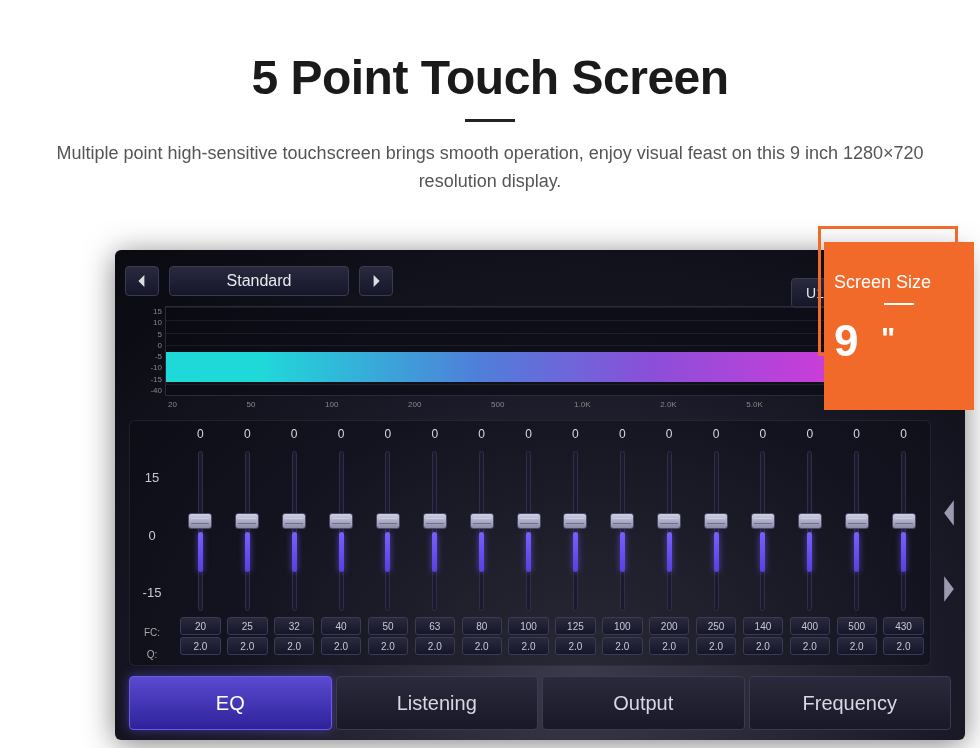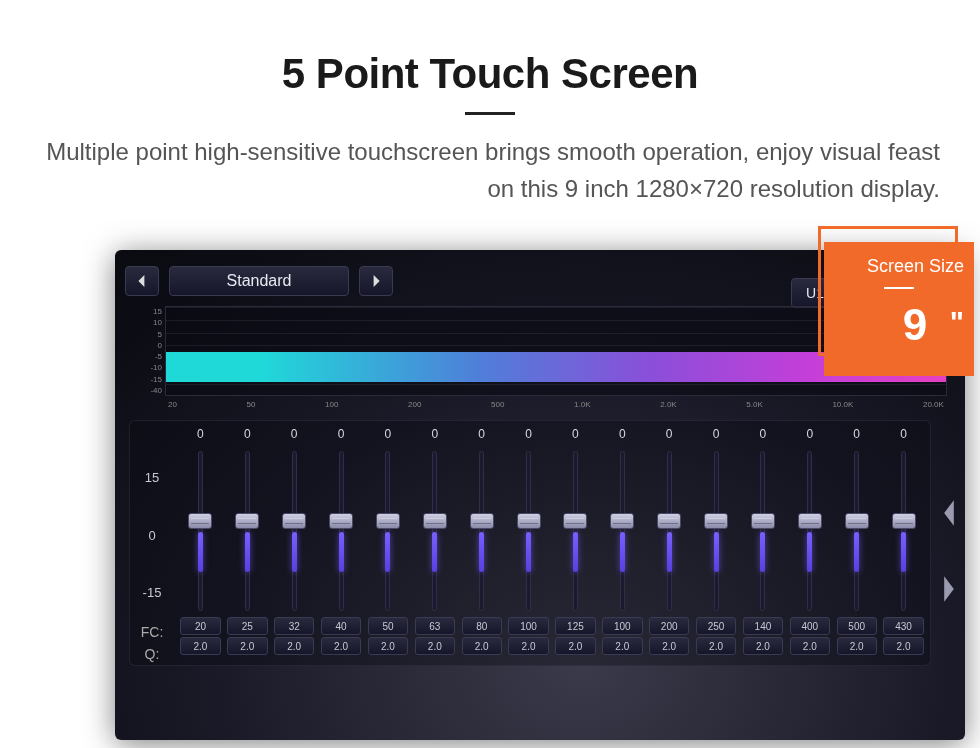--- a/index.html
+++ b/index.html
@@ -9,38 +9,37 @@
     background: #fff;
     font-family: -apple-system, BlinkMacSystemFont, "Segoe UI", Arial, sans-serif;
     position: relative;
     overflow: hidden;
   }
   .hero {
     text-align: center;
     padding-top: 50px;
   }
   .hero-title {
-    font-size: 42px;
+    font-size: 48px;
     font-weight: 800;
     color: #1a1a1a;
     letter-spacing: -0.5px;
   }
   .hero-divider {
     width: 50px;
     height: 3px;
     background: #222;
     margin: 14px auto 18px;
   }
   .hero-sub {
-    font-size: 24px;
+    font-size: 18px;
     color: #555;
     line-height: 1.55;
     max-width: 900px;
     margin: 16px auto;
-    text-align: right;
   }
   .device-wrap {
     position: absolute;
     left: 115px;
     top: 250px;
     width: 850px;
     height: 498px;
   }
   .device {
     width: 850px;
@@ -128,21 +127,21 @@
     border: 1px solid rgba(60,60,80,0.4);
     display:flex;
   }
   .panel-y {
     width: 44px;
     display:flex; flex-direction:column;
     color:#c8c8d4; font-size:13px;
     padding: 28px 0 0 0;
   }
   .panel-y .yv { height: 58px; display:flex; align-items:center; justify-content:center;}
-  .panel-y .ylbl { height: 22px; font-size:14px; display:flex; align-items:center; justify-content:center; color:#aaa;}
+  .panel-y .ylbl { height: 22px; font-size:10px; display:flex; align-items:center; justify-content:center; color:#aaa;}
   .bands {
     flex:1;
     display:flex;
     padding: 6px 4px 4px 4px;
     gap: 2px;
   }
   .band {
     flex:1;
     display:flex; flex-direction:column; align-items:center;
   }
@@ -228,25 +227,25 @@
   .callout-shadow {
     position:absolute;
     right: 16px; top: 0;
     width: 140px; height: 130px;
     border: 3px solid #f26a2a;
     background: transparent;
   }
   .callout {
     position:absolute;
     right: 0; top: 16px;
-    width: 150px; height: 134px;
+    width: 150px; height: 168px;
     background: #f26a2a;
     color:#fff;
-    text-align:right;
-    padding: 14px 10px;
+    text-align:left;
+    padding: 30px 10px;
   }
   .callout-title { font-size:18px; font-weight:500; }
   .callout-div { width:30px; height:2px; background:#fff; margin:10px auto 14px; }
   .callout-val { font-size:44px; font-weight:700; line-height:1; display:inline-block;}
   .callout-unit { font-size:30px; font-weight:700; vertical-align: top; display:inline-block; margin-left:18px; margin-top:2px;}
 </style>
 </head>
 <body>
 
 <div class="hero">
@@ -493,20 +492,26 @@
 
     <div class="side-arrows">
       <svg class="chev" viewBox="0 0 10 16">
           <path d="M8 0 L2 8 L8 16 Z"></path>
         </svg>
       <svg class="chev" viewBox="0 0 10 16">
           <path d="M2 0 L8 8 L2 16 Z"></path>
         </svg>
     </div>
 
+    <div class="tabs">
+      <div class="tab active">EQ</div>
+      <div class="tab">Listening</div>
+      <div class="tab">Output</div>
+      <div class="tab">Frequency</div>
+    </div>
 
   </div>
 </div>
 
 <div class="callout-wrap">
   <div class="callout-shadow"></div>
   <div class="callout">
     <div class="callout-title">Screen Size</div>
     <div class="callout-div"></div>
     <div>

